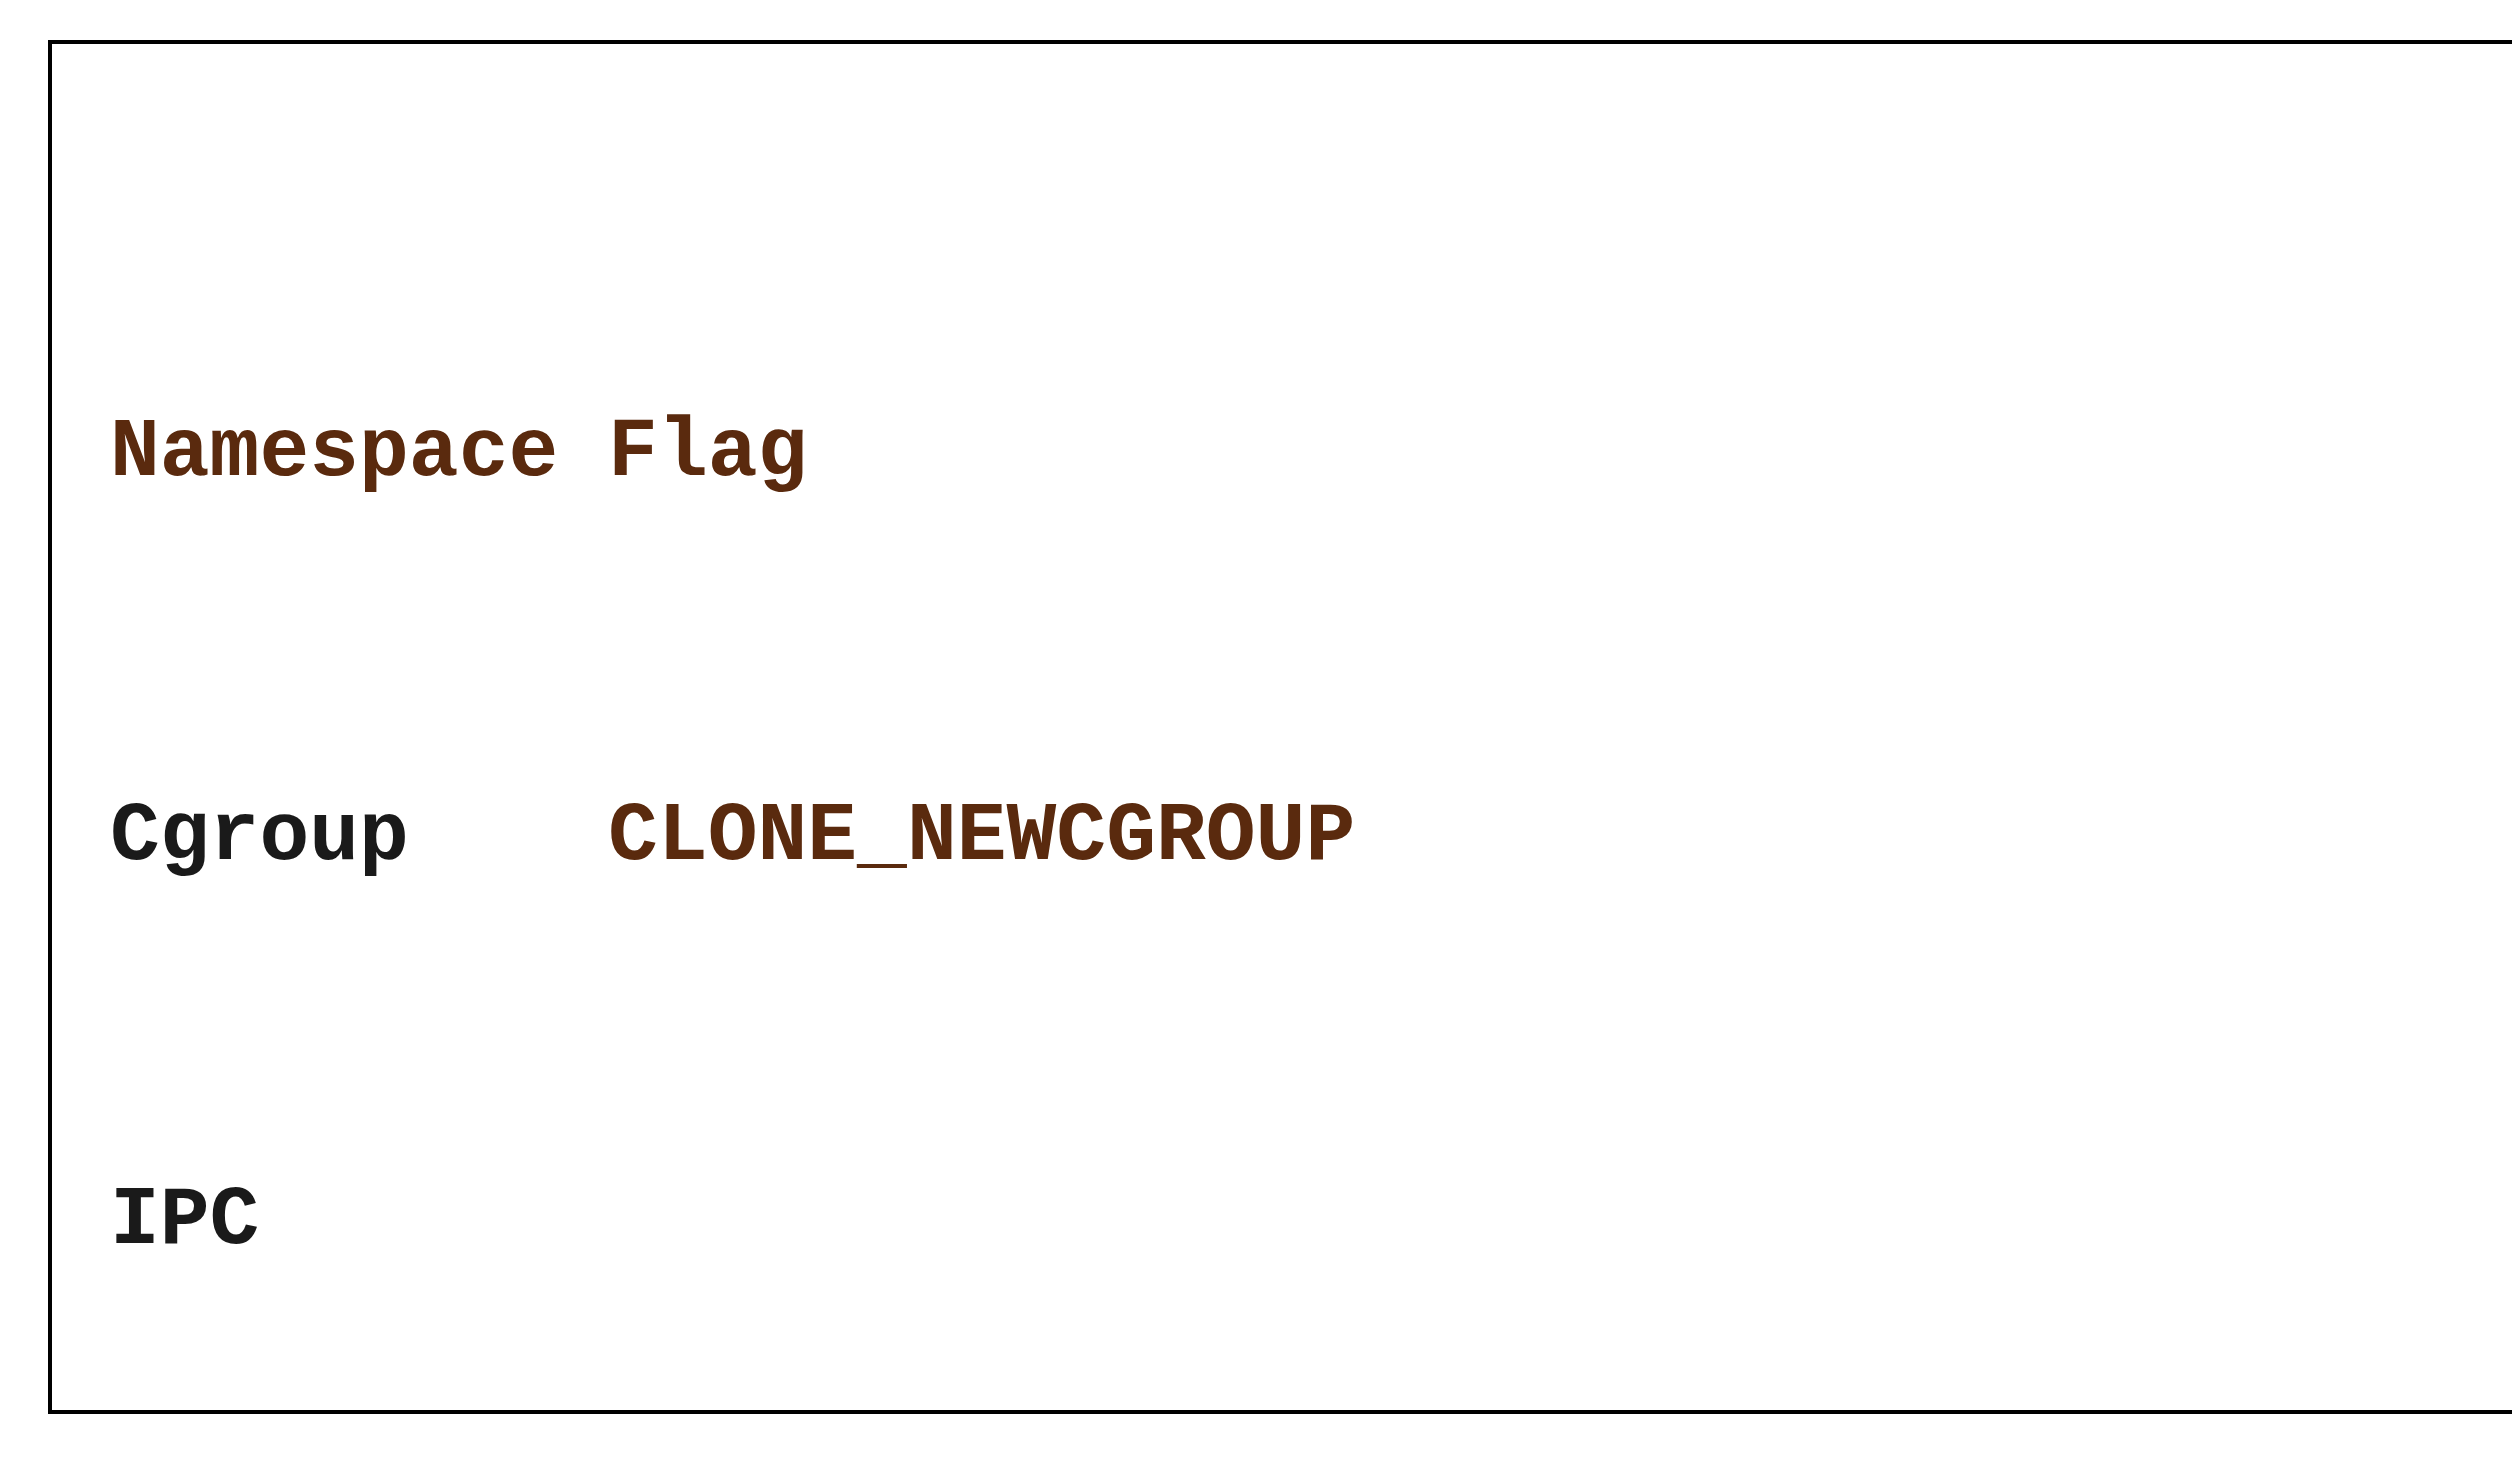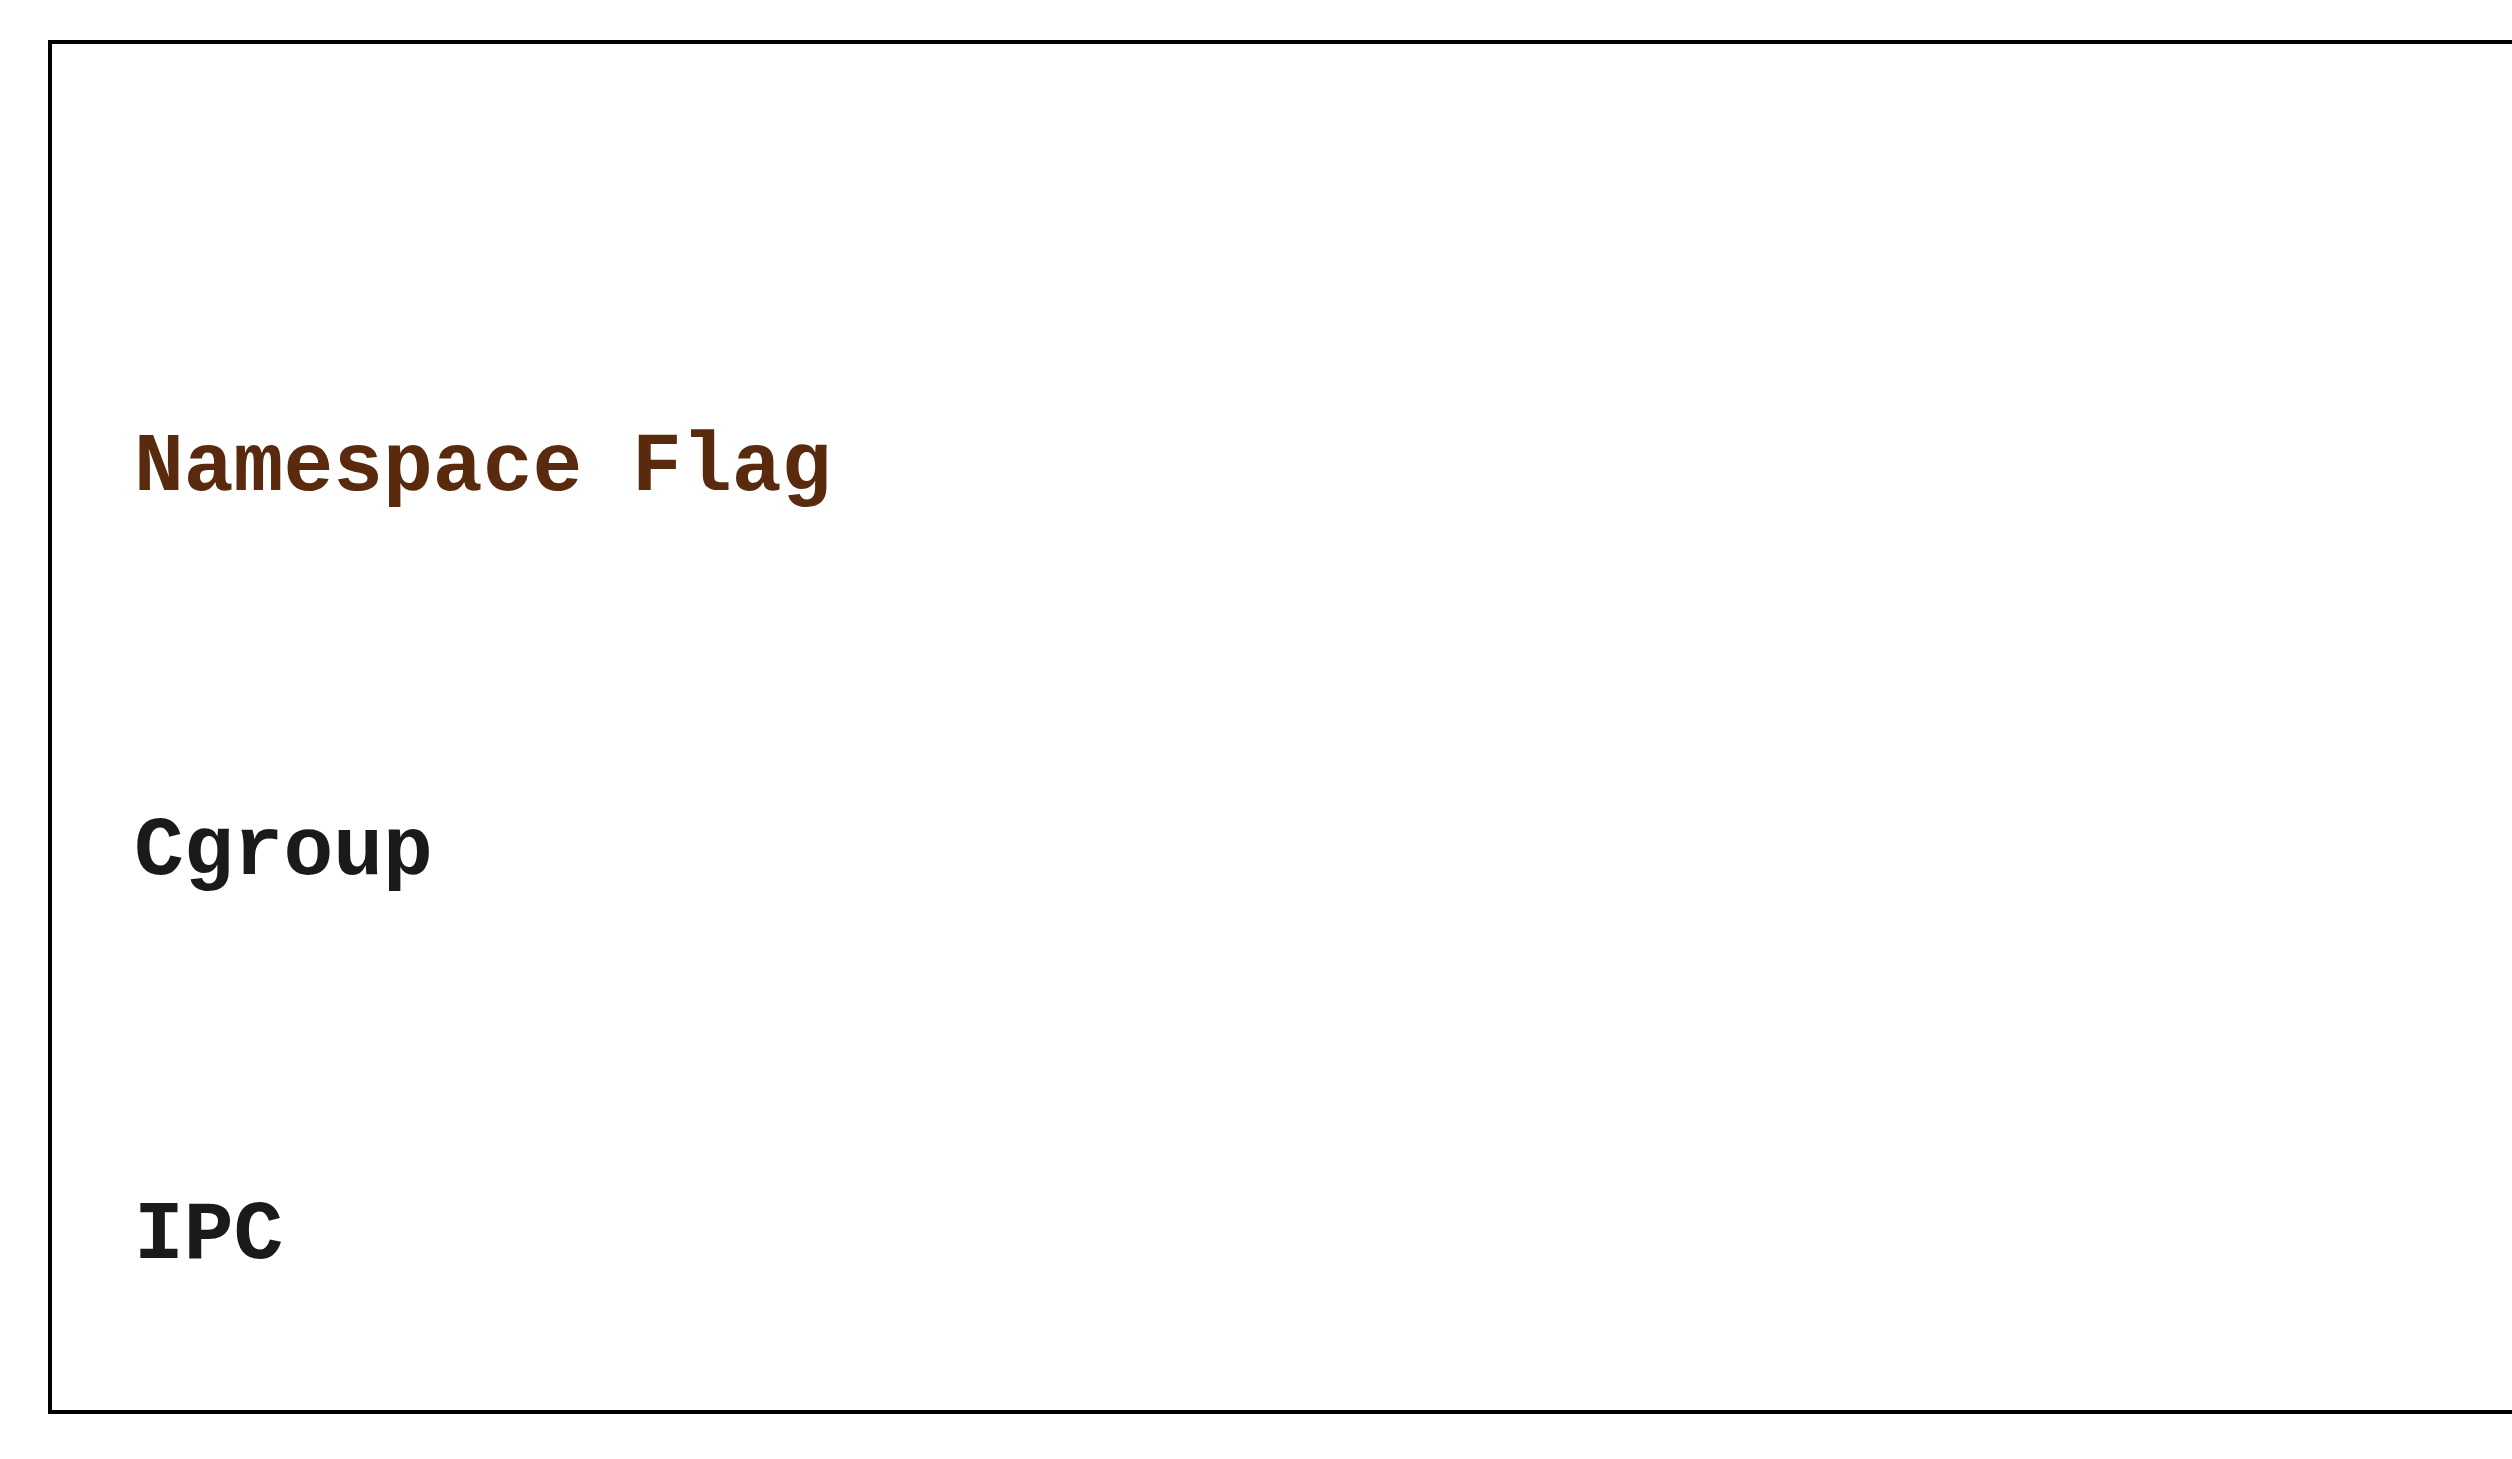--- a/index.html
+++ b/index.html
@@ -22,21 +22,21 @@
   .code {
     position: absolute;
     left: 58px;
     top: 73px;
     right: 10px;
     font-size: 83px;
     line-height: 96px;
     white-space: pre;
   }
   .line { position: relative; height: 96px; }
-  .col { position: absolute; top: 15px; white-space: pre; margin-left: 24px; }
+  .col { position: absolute; top: 0; white-space: pre; }
   .c0 { left: 0; }
   .c1 { left: 10ch; }
   .c2 { left: 26ch; }
   .brown {
     color: var(--bold-brown, #5a2a0e);
     font-weight: bold;
   }
   .black {
     color: var(--text-black, #1a1a1a);
     font-weight: bold;
@@ -49,20 +49,21 @@
   <div class="code">
 
     <div class="line">
       <span class="col c0 brown">Namespace</span>
       <span class="col c1 brown">Flag</span>
       
     </div>
 
     <div class="line">
       <span class="col c0 black">Cgroup</span>
+      <span class="col c1 brown">CLONE_NEWCGROUP</span>
       
     </div>
 
     <div class="line">
       <span class="col c0 black">IPC</span>
       
     </div>
 
     
 

